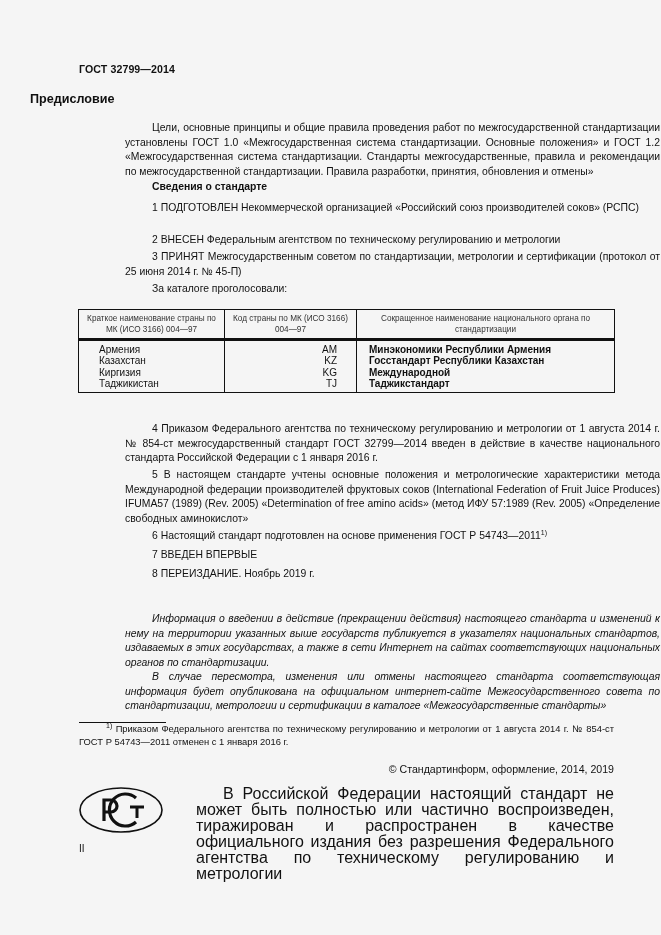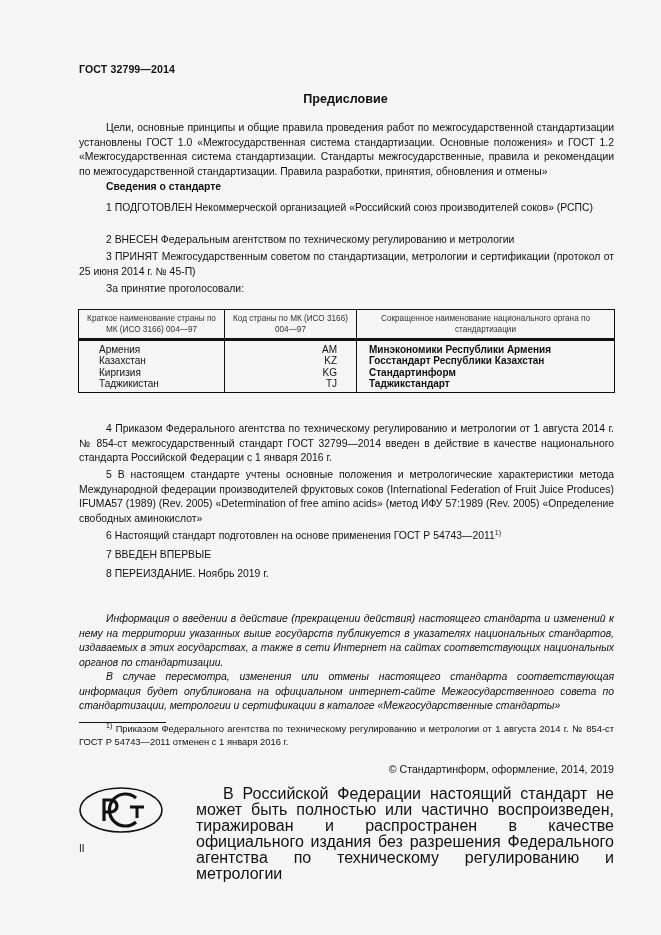--- a/index.html
+++ b/index.html
@@ -1,24 +1,24 @@
 <!DOCTYPE html>
 <html><head>
   <meta charset="utf-8">
   <style>
     * { margin: 0; padding: 0; box-sizing: border-box; }
     html, body { width: 661px; height: 935px; background: #f5f5f5; overflow: hidden; }
     body { position: relative; font-family: "Liberation Sans", sans-serif; color: #111; font-size: 10.4px; line-height: 14.6px; }
 
     .header { position: absolute; left: 79px; top: 62px; font-weight: bold; font-size: 10.6px; letter-spacing: 0.1px; }
-    .title { position: absolute; left: 0; width: 100%; top: 92px; text-align: center; font-weight: bold; font-size: 12.6px; padding-left: 30px; }
+    .title { position: absolute; left: 0; width: 100%; top: 92px; text-align: left; font-weight: bold; font-size: 12.6px; padding-left: 30px; }
     .title span { display: inline-block; margin-left: 0; }
 
     .para { position: absolute; left: 79px; width: 535px; text-align: justify; text-align-last: left; }
-    .indent { text-indent: 27px; }
+    .indent { text-indent: 27px; margin-left: 46px; }
     .bold { font-weight: bold; }
     .italic { font-style: italic; }
     .tbl-wrap { position: absolute; left: 78px; top: 309px; width: 537px; }
     table { border-collapse: collapse; width: 537px; font-size: 8.2px; }
     th { font-weight: normal; border: 1px solid #111; text-align: center; vertical-align: middle; line-height: 11px; padding: 3px 4px; color: #333; }
     thead tr { border-bottom: 3px solid #111; margin-top: 47px; }
     thead th { border-bottom: 3px solid #111; height: 27px; }
     td { border-left: 1px solid #111; border-right: 1px solid #111; font-size: 10px; line-height: 11.3px; padding: 0 19px; vertical-align: top; }
     tbody tr:first-child td { padding-top: 3px; }
     tbody tr:last-child td { padding-bottom: 3px; border-bottom: 1px solid #111; }
@@ -52,21 +52,21 @@
   <p class="para indent" style="top:121px;">Цели, основные принципы и общие правила проведения работ по межгосударственной стандартизации установлены ГОСТ 1.0 «Межгосударственная система стандартизации. Основные положения» и ГОСТ 1.2 «Межгосударственная система стандартизации. Стандарты межгосударственные, правила и рекомендации по межгосударственной стандартизации. Правила разработки, принятия, обновления и отмены»</p>
 
   <p class="para indent bold" style="top:180px;">Сведения о стандарте</p>
 
   <p class="para indent" style="top:201px;">1 ПОДГОТОВЛЕН Некоммерческой организацией «Российский союз производителей соков» (РСПС)</p>
 
   <p class="para indent" style="top:233px;">2 ВНЕСЕН Федеральным агентством по техническому регулированию и метрологии</p>
 
   <p class="para indent" style="top:250px;">3 ПРИНЯТ Межгосударственным советом по стандартизации, метрологии и сертификации (протокол от 25 июня 2014 г. № 45-П)</p>
 
-  <p class="para indent" style="top:282px;">За принятие проголосовали:</p>
+  <p class="para indent" style="top:282px;">За каталоге проголосовали:</p>
 
   <div class="tbl-wrap">
     <table>
       <thead>
         <tr>
           <th class="c1h" style="width:146px;">Краткое наименование страны по МК (ИСО 3166) 004—97</th>
           <th style="width:132px;">Код страны по МК (ИСО 3166) 004—97</th>
           <th>Сокращенное наименование национального органа по стандартизации</th>
         </tr>
       </thead>
@@ -77,21 +77,21 @@
           <td class="c3">Минэкономики Республики Армения</td>
         </tr>
         <tr>
           <td class="c1">Казахстан</td>
           <td class="c2">KZ</td>
           <td class="c3">Госстандарт Республики Казахстан</td>
         </tr>
         <tr>
           <td class="c1">Киргизия</td>
           <td class="c2">KG</td>
-          <td class="c3">Стандартинформ</td>
+          <td class="c3">Международной</td>
         </tr>
         <tr>
           <td class="c1">Таджикистан</td>
           <td class="c2">TJ</td>
           <td class="c3">Таджикстандарт</td>
         </tr>
       </tbody>
     </table>
   </div>
 

